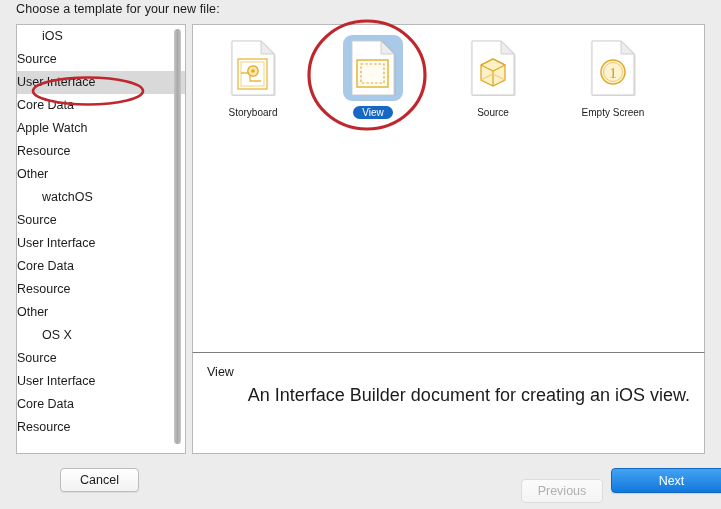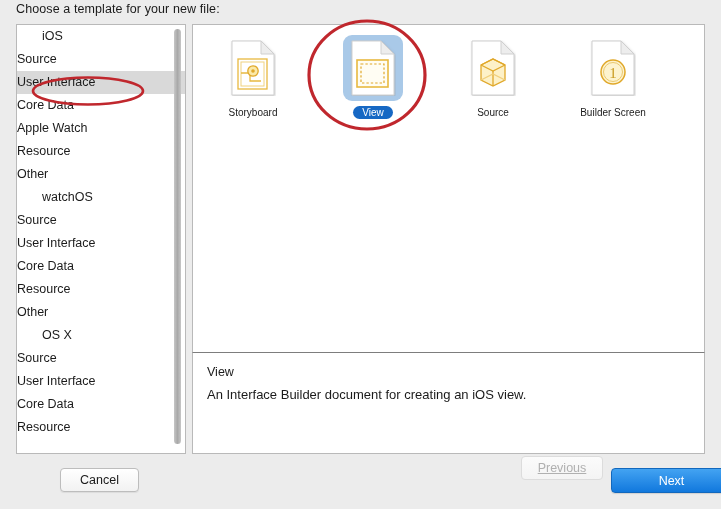--- a/index.html
+++ b/index.html
@@ -83,44 +83,44 @@
   }
   .tile.selected .lbl{background:#1668c4;color:#ffffff;}
 
   
   .desc-title{
     position:absolute;left:14px;top:12px;
     font-size:12.5px;color:#1b1b1b;
   }
   .desc-body{
     position:absolute;left:14px;top:34px;right:14px;
-    font-size:13px;color:#1b1b1b;line-height:16px;
+    font-size:18px;color:#1b1b1b;line-height:16px;text-align:right;
   }
 
   
   .btn{
     position:absolute;
     font-size:12.5px;
     border-radius:4px;
     display:flex;align-items:center;justify-content:center;
     box-sizing:border-box;
     cursor:default;
     user-select:none;
   }
   .btn-cancel{
     left:16px;top:468px;width:79px;height:24px;
     background:linear-gradient(to bottom,#ffffff,#f2f2f2);
     border:1px solid #bdbdbd;color:#1b1b1b;
     box-shadow:0 1px 1px rgba(0,0,0,.07);
     margin-left:44px;
   }
   .btn-prev{
-    left:521px;top:456px;width:82px;height:24px;
+    left:521px;top:479px;width:82px;height:24px;
     background:linear-gradient(to bottom,#fbfbfb,#f4f4f4);
-    border:1px solid #dcdcdc;color:#b0b0b0;text-decoration:underline;
+    border:1px solid #dcdcdc;color:#b0b0b0;
   }
   .btn-next{
     left:611px;top:468px;width:121px;height:25px;
     background:linear-gradient(to bottom,#43a3f2,#1178dd);
     border:1px solid #1268bd;color:#ffffff;
     box-shadow:0 1px 1px rgba(0,0,0,.12);
   }
 
   
   .annot{position:absolute;pointer-events:none;}
@@ -224,21 +224,21 @@
                   <feDropShadow dx="0.7" dy="1" stdDeviation="0.8" flood-color="#9a9a9a" flood-opacity="0.5"></feDropShadow>
                 </filter>
               </defs>
               <path d="M2 1 H31 L44 14 V55 H2 Z" fill="#ffffff" stroke="#cfcfcf" stroke-width="1" filter="url(#sh)"></path>
               <path d="M31 1 L44 14 H31 Z" fill="#ededed" stroke="#cfcfcf" stroke-width="1"></path>
               <circle cx="23" cy="32" r="12" fill="#fdf3cf" stroke="#e0a82a" stroke-width="1.5"></circle>
               <circle cx="23" cy="32" r="9.5" fill="none" stroke="#eac96f" stroke-width="1"></circle>
               <text x="23" y="38" text-anchor="middle" font-family="Liberation Serif, serif" font-size="15" fill="#c99a20">1</text>
             </svg>
           </div>
-          <div class="lbl">Builder Screen</div>
+          <div class="lbl">Empty Screen</div>
         </div>
       </div>
   </div>
 
   <div class="descpanel">
     <div class="desc-title">View</div>
     <div class="desc-body">An Interface Builder document for creating an iOS view.</div>
   </div>
 
   <div class="btn btn-cancel">Cancel</div>

